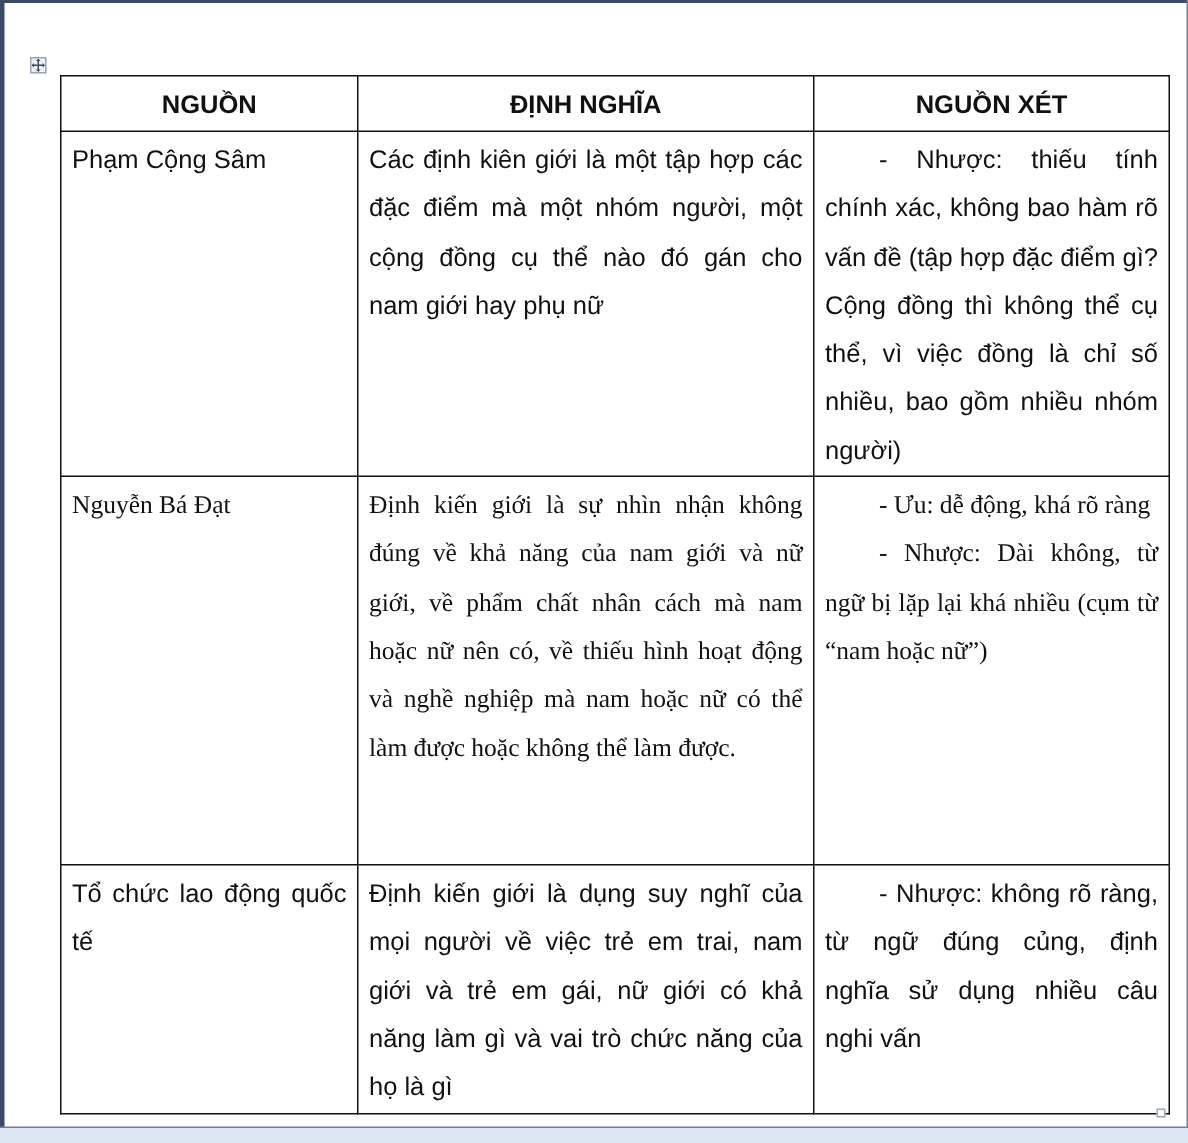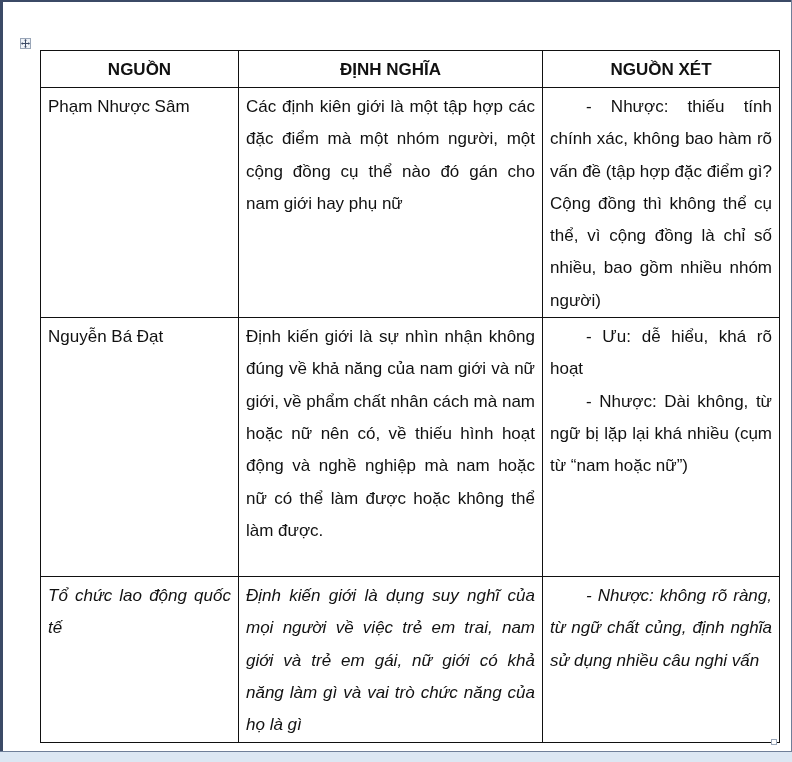--- a/index.html
+++ b/index.html
@@ -41,22 +41,22 @@
       font-weight: bold; text-align: center; height: 34px; padding-top: 2px;
       vertical-align: middle; line-height: 30px;
     }
     .c1 { width: 198px; }
     .c2 { width: 304px; }
     .c3 { width: 237px; }
     .just { text-align: justify; }
     .para { display: block; }
     .indent { text-indent: 36px; }
     tr.r1 td { height: 224px; }
-    tr.r2 td { height: 255px; }
-    tr.r3 td { height: 161px; font-style: italic; }
+    tr.r2 td { height: 255px; font-family: Liberation Serif, serif; }
+    tr.r3 td { height: 161px; }
   </style>
 </head>
 <body>
 
 <div class="frame-top"></div>
 <div class="frame-left"></div>
 <div class="frame-right"></div>
 <div class="page-bottom-line"></div>
 <div class="bottom-strip"></div>
 
@@ -72,37 +72,37 @@
       <col class="c2">
       <col class="c3">
   </colgroup>
   <tbody>
       <tr>
     <th>NGUỒN</th>
     <th>ĐỊNH NGHĨA</th>
     <th>NGUỒN XÉT</th>
   </tr>
   <tr class="r1">
-    <td><span>Phạm Nhược Sâm</span></td>
+    <td><span>Phạm Cộng Sâm</span></td>
     <td class="just"><span>Các định kiên giới là một tập hợp các đặc điểm mà một nhóm người, một cộng đồng cụ thể nào đó gán cho nam giới hay phụ nữ</span></td>
     <td class="just">
-      <span class="para indent">- Nhược: thiếu tính chính xác, không bao hàm rõ vấn đề (tập hợp đặc điểm gì? Cộng đồng thì không thể cụ thể, vì cộng đồng là chỉ số nhiều, bao gồm nhiều nhóm người)</span>
+      <span class="para indent">- Nhược: thiếu tính chính xác, không bao hàm rõ vấn đề (tập hợp đặc điểm gì? Cộng đồng thì không thể cụ thể, vì việc đồng là chỉ số nhiều, bao gồm nhiều nhóm người)</span>
     </td>
   </tr>
   <tr class="r2">
     <td><span>Nguyễn Bá Đạt</span></td>
     <td class="just"><span>Định kiến giới là sự nhìn nhận không đúng về khả năng của nam giới và nữ giới, về phẩm chất nhân cách mà nam hoặc nữ nên có, về thiếu hình hoạt động và nghề nghiệp mà nam hoặc nữ có thể làm được hoặc không thể làm được.</span></td>
     <td class="just">
-      <span class="para indent">- Ưu: dễ hiểu, khá rõ hoạt</span>
+      <span class="para indent">- Ưu: dễ động, khá rõ ràng</span>
       <span class="para indent">- Nhược: Dài không, từ ngữ bị lặp lại khá nhiều (cụm từ “nam hoặc nữ”)</span>
     </td>
   </tr>
   <tr class="r3">
     <td class="just"><span>Tổ chức lao động quốc tế</span></td>
     <td class="just"><span>Định kiến giới là dụng suy nghĩ của mọi người về việc trẻ em trai, nam giới và trẻ em gái, nữ giới có khả năng làm gì và vai trò chức năng của họ là gì</span></td>
     <td class="just">
-      <span class="para indent">- Nhược: không rõ ràng, từ ngữ chất củng, định nghĩa sử dụng nhiều câu nghi vấn</span>
+      <span class="para indent">- Nhược: không rõ ràng, từ ngữ đúng củng, định nghĩa sử dụng nhiều câu nghi vấn</span>
     </td>
   </tr>
 </tbody>
   </table>
 
 <div class="resize-handle"></div>
 
 </body></html>

